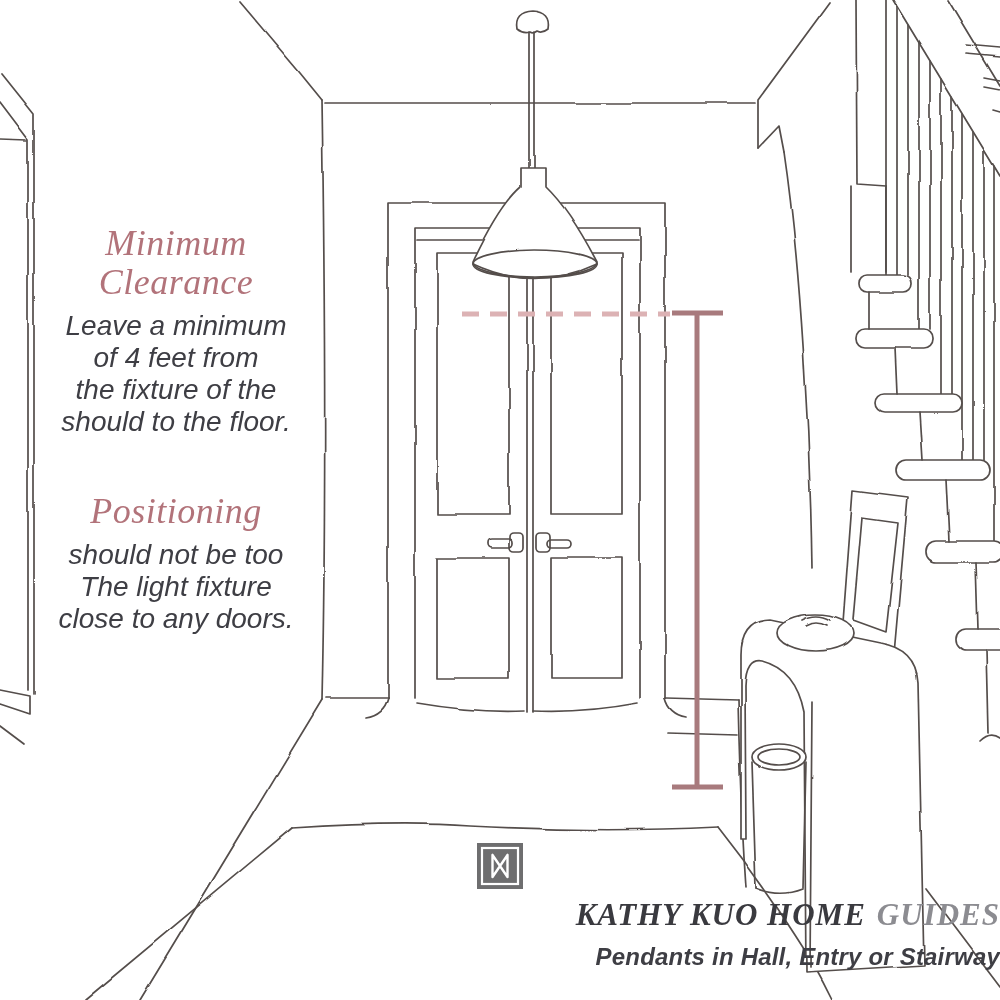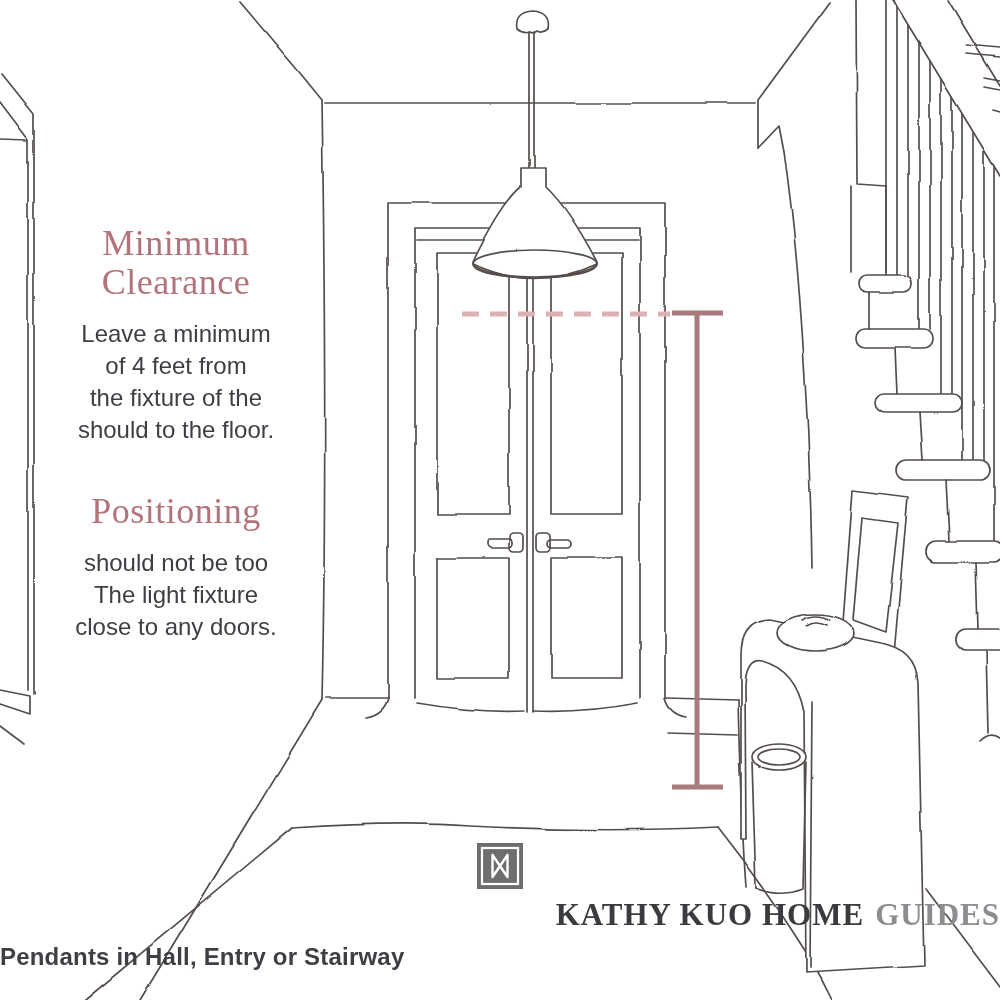--- a/index.html
+++ b/index.html
@@ -1,40 +1,40 @@
 <!DOCTYPE html>
 <html style="--background: #ffffff; --ink: #544e4b; --accent-heading: #b2737a; --measure-line: #a87a7d; --measure-dash: #dcb2b4; --body-text: #3e3e44; --brand-dark: #3a3a3f; --brand-muted: #8c8c91; --logo-bg: #6e6e6f;"><head>
 <meta charset="utf-8">
 <style>
   html,body{margin:0;padding:0;}
   body{background:#e8e8e8;font-family:"Liberation Sans",sans-serif;}
-  #canvas{position:relative;width:1000px;height:1000px;background:var(--background,#fff);overflow:hidden;margin:0 auto;}
+  #canvas{position:relative;width:1000px;height:1000px;background:var(--background,#fff);overflow:hidden;margin:0 auto;font-style:italic;}
   #scene{position:absolute;left:0;top:0;width:1000px;height:1000px;}
 
   
   .sk{fill:none;stroke:var(--ink,#544e4b);stroke-width:1.7;stroke-linecap:round;stroke-linejoin:round;}
   .skf{fill:#fff;stroke:var(--ink,#544e4b);stroke-width:1.7;stroke-linecap:round;stroke-linejoin:round;}
   .measure{fill:none;stroke:var(--measure-line,#a87a7d);stroke-width:5;}
   .mdash{fill:none;stroke:var(--measure-dash,#dcb2b4);stroke-width:5;stroke-dasharray:17 11;}
 
   
   .note{position:absolute;left:30px;width:292px;text-align:center;}
   .note-heading{font-family:"Liberation Serif",serif;color:var(--accent-heading,#b2737a);
     font-size:36px;line-height:39px;font-weight:400;letter-spacing:.5px;}
-  .note-body{margin-top:16px;color:var(--body-text,#3e3e44);font-size:24px;line-height:32px;}
+  .note-body{margin-top:8px;color:var(--body-text,#3e3e44);font-size:28px;line-height:32px;}
   #note-clearance{top:224px;}
   #note-positioning{top:492px;}
 
   
   .logo{position:absolute;left:477px;top:843px;width:46px;height:46px;}
   .brand{position:absolute;left:0;top:897px;width:1000px;text-align:right;
     font-family:"Liberation Serif",serif;font-weight:700;font-size:31px;letter-spacing:1px;
     color:var(--brand-dark,#3a3a3f);white-space:nowrap;}
   .brand .muted{color:var(--brand-muted,#8c8c91);margin-left:11px;}
-  .subtitle{position:absolute;left:0;top:943px;width:1000px;text-align:left;
+  .subtitle{position:absolute;left:0;top:943px;width:1000px;text-align:right;
     font-size:24px;font-weight:700;color:var(--body-text,#3e3e44);letter-spacing:.2px;}
 </style>
 </head>
 <body>
 
 <div id="canvas">
 
   <svg id="scene" viewBox="0 0 1000 1000">
     <defs>
       <filter id="rough" x="-5%" y="-5%" width="110%" height="110%">

